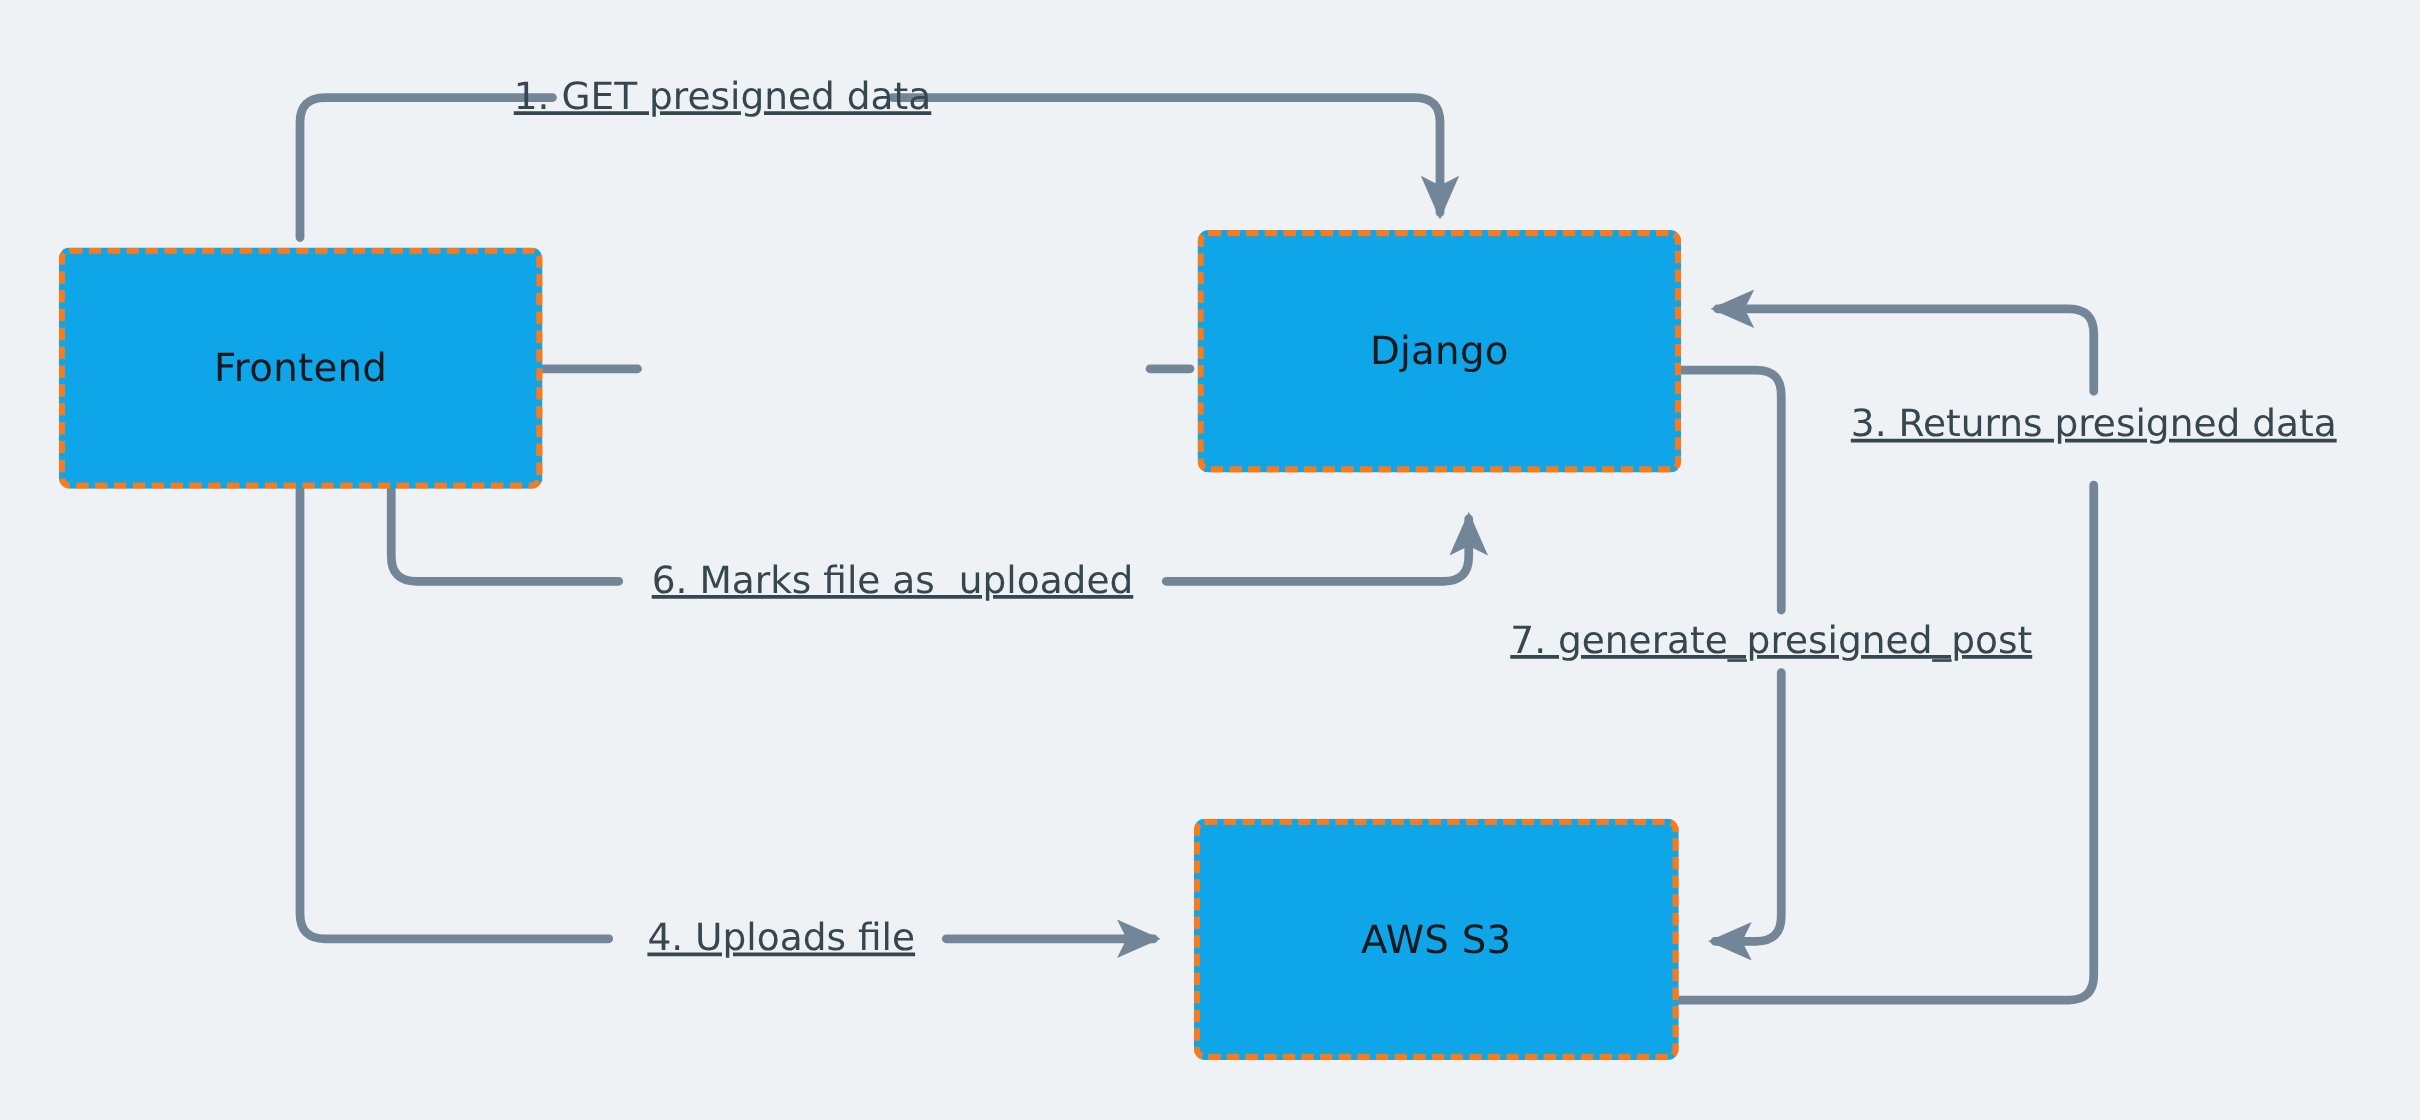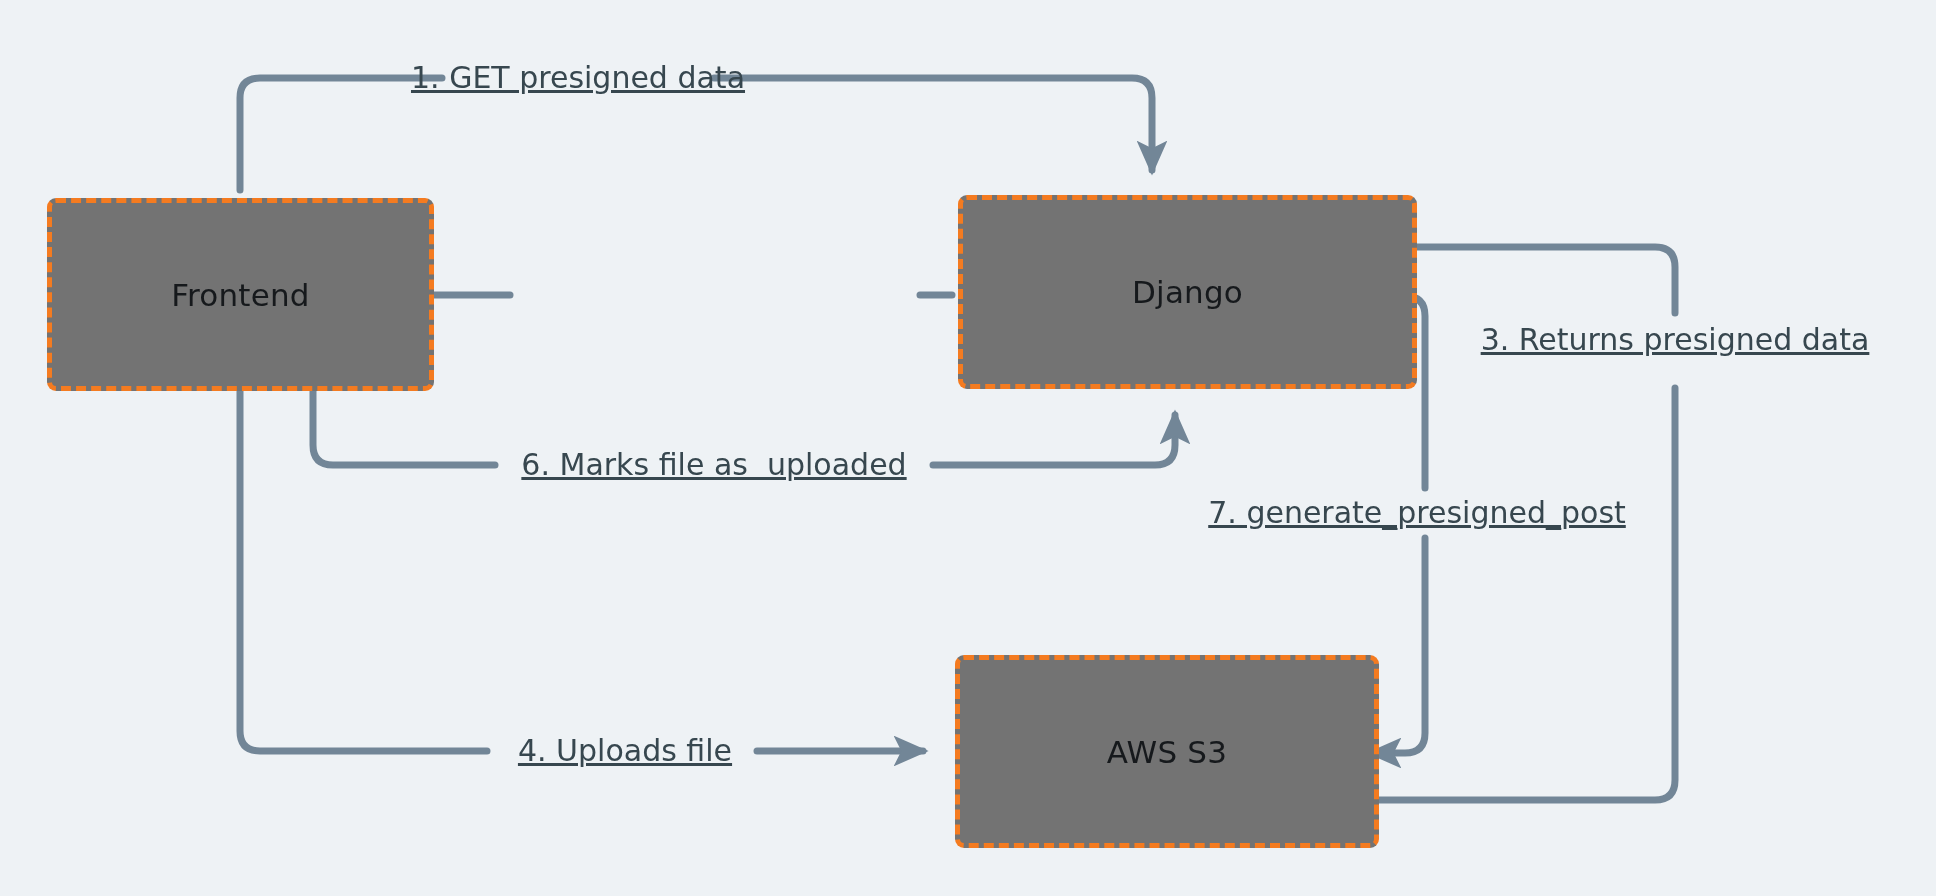--- a/index.html
+++ b/index.html
@@ -26,21 +26,21 @@
     top: 0;
     width: 1936px;
     height: 896px;
   }
   .node {
     position: absolute;
     box-sizing: border-box;
     display: flex;
     align-items: center;
     justify-content: center;
-    background: #737373;
+    background: #0ea5e9;
     border: 5px dashed #f47b20;
     border-radius: 9px;
   }
   .node-label {
     font-size: 31px;
     color: #16191c;
     letter-spacing: 0.2px;
     white-space: pre;
   }
   .edge-label {
@@ -84,25 +84,25 @@
 
       <path d="M 313 391 L 313 445 Q 313 465 333 465 L 495 465"></path>
       <path d="M 933 465 L 1155 465 Q 1175 465 1175 445 L 1175 415" marker-end="url(#arrowhead)"></path>
     </g>
   </svg>
 
   <div class="node" id="node-frontend" style="left:47px; top:198px; width:387px; height:193px;">
     <span class="node-label">Frontend</span>
   </div>
 
-  <div class="node" id="node-django" style="left:958px; top:195px; width:459px; height:194px;">
+  <div class="node" id="node-django" style="left:958px; top:184px; width:387px; height:194px;">
     <span class="node-label">Django</span>
   </div>
 
-  <div class="node" id="node-awss3" style="left:955px; top:655px; width:424px; height:193px;">
+  <div class="node" id="node-awss3" style="left:955px; top:655px; width:388px; height:193px;">
     <span class="node-label">AWS S3</span>
   </div>
 
   <div class="edge-label" style="left:578px; top:78px;">1. GET presigned data</div>
 
   <div class="edge-label" style="left:1417px; top:513px;">7. generate_presigned_post</div>
 
   <div class="edge-label" style="left:1675px; top:340px;">3. Returns presigned data</div>
 
 

